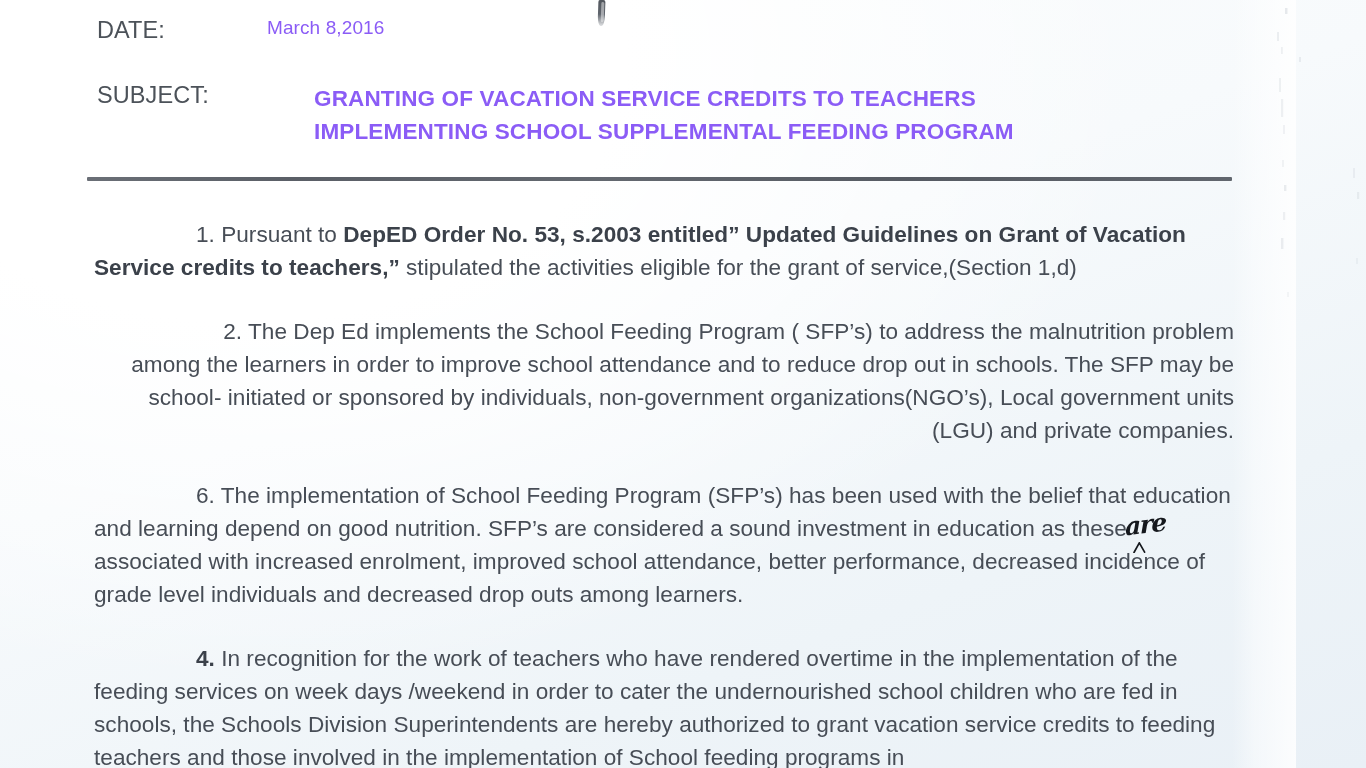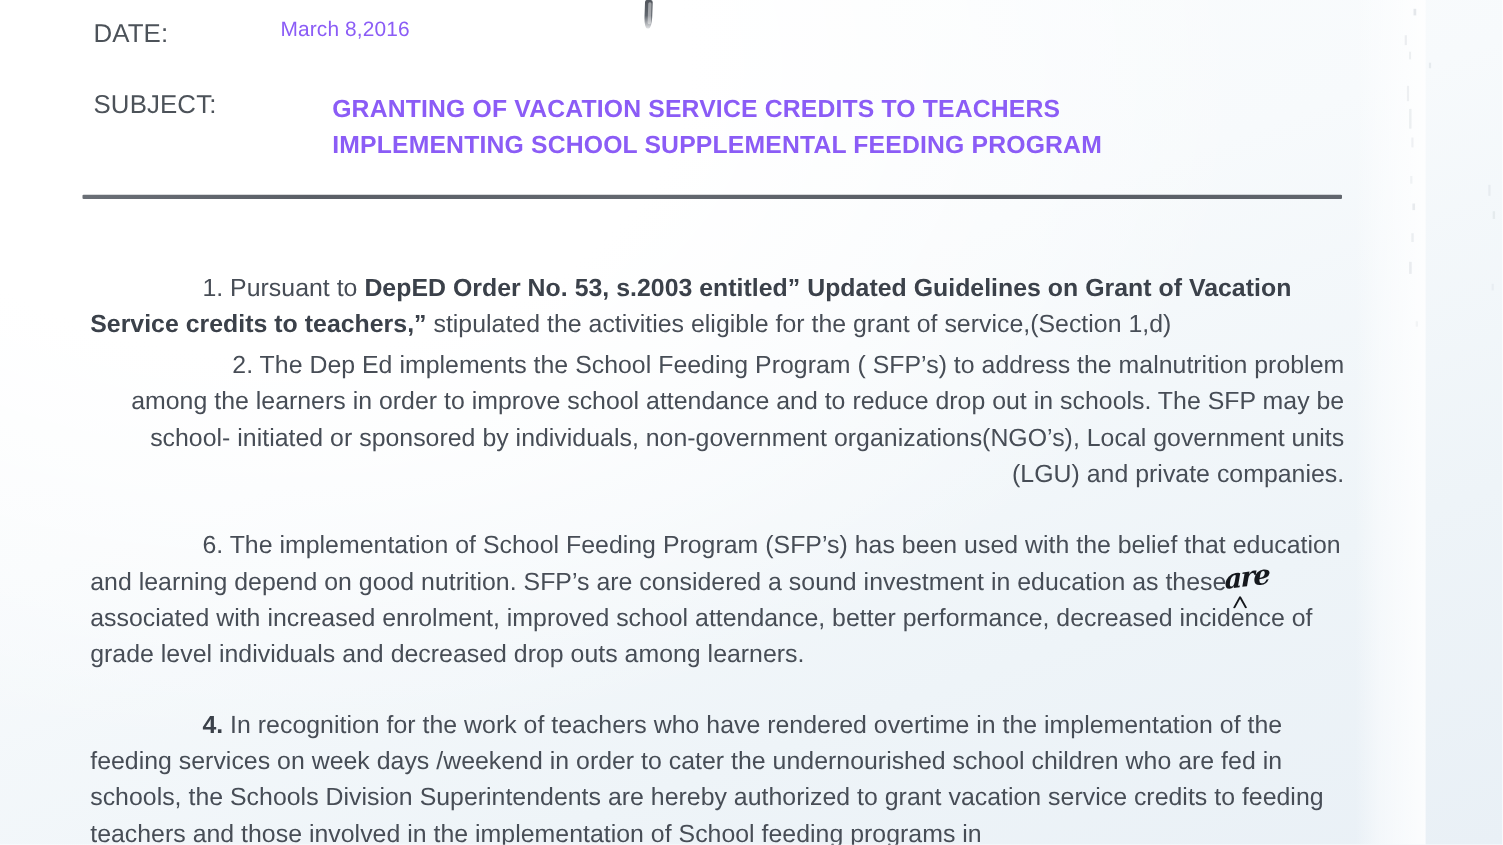--- a/index.html
+++ b/index.html
@@ -51,21 +51,21 @@
   .speckles {
     position: absolute;
     top: 0; left: 0;
     width: 1366px; height: 768px;
     pointer-events: none;
     opacity: 0.55;
   }
 
   .content {
     position: absolute;
-    top: 0; left: 0;
+    top: 0; left: 12px;
     width: 1114px;
     height: 768px;
   }
 
   
   .hdr-row {
     position: absolute;
     display: flex;
     align-items: flex-start;
   }
@@ -124,21 +124,21 @@
     color: #474d56;
     letter-spacing: 0.02px;
     text-align: left;
   }
 
   .body-block b,
   .body-block strong { font-weight: 700; color: #3b414a; }
 
   .indent { display: inline-block; width: 102px; }
 
-  #para-1 { top: 218px; margin-top: 27px; }
+  #para-1 { top: 218px; }
   #para-2 { top: 315px; text-align: right; }
   #para-3 { top: 479px; }
   #para-4 { top: 642px; }
 
   
   .handwrite-wrap {
     position: relative;
     display: inline-block;
     width: 0;
     height: 0;

